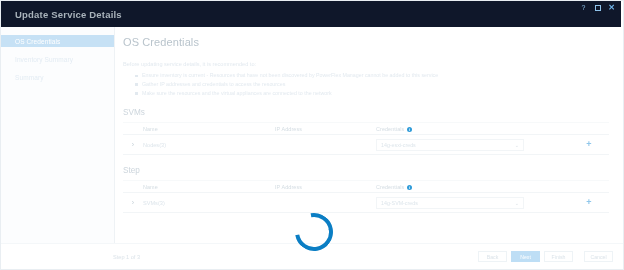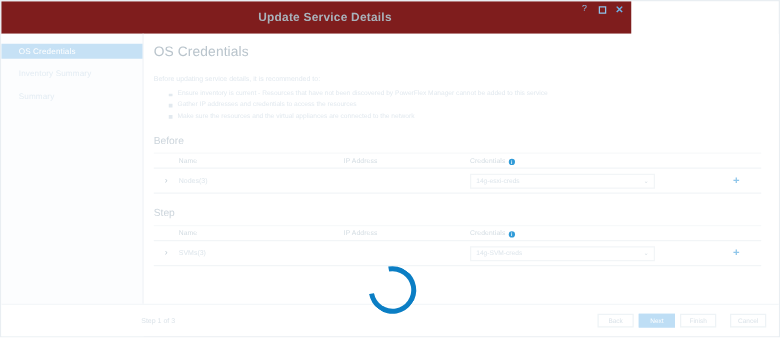--- a/index.html
+++ b/index.html
@@ -13,23 +13,23 @@
     position: relative;
     width: 624px; height: 270px;
     background: #ffffff;
     border: 1px solid #e9eef2;
     overflow: hidden;
   }
 
   
   .titlebar {
     position: absolute; left: 0; top: 0;
-    width: 504px; height: 26px;
-    background: #7f1d1d;
-    display: flex; align-items: center; justify-content: center;
+    width: 620px; height: 26px;
+    background: #0f172a;
+    display: flex; align-items: center;
   }
   .title-text {
     margin-left: 14px;
     font-size: 9.5px;
     font-weight: bold;
     color: #a9b3bb;
     letter-spacing: 0.2px;
   }
   .win-controls {
     position: absolute; right: 5px; top: 2px;
@@ -267,21 +267,21 @@
     <div class="page-title">OS Credentials</div>
     <div class="intro">Before updating service details, it is recommended to:</div>
 
     <ul class="bullets">
       <li>Ensure inventory is current - Resources that have not been discovered by PowerFlex Manager cannot be added to this service</li>
       <li>Gather IP addresses and credentials to access the resources</li>
       <li>Make sure the resources and the virtual appliances are connected to the network</li>
     </ul>
 
     <div class="section" style="margin-top:12px;">
-      <div class="section-title">Before</div>
+      <div class="section-title">SVMs</div>
       <div class="tbl">
         <div class="tbl-head">
           <div class="c-exp"></div>
           <div class="c-name th">Name</div>
           <div class="c-ip th">IP Address</div>
           <div class="c-cred th">
             <span>Credentials</span>
             <span class="info-dot">i</span>
           </div>
           <div class="c-add"></div>

